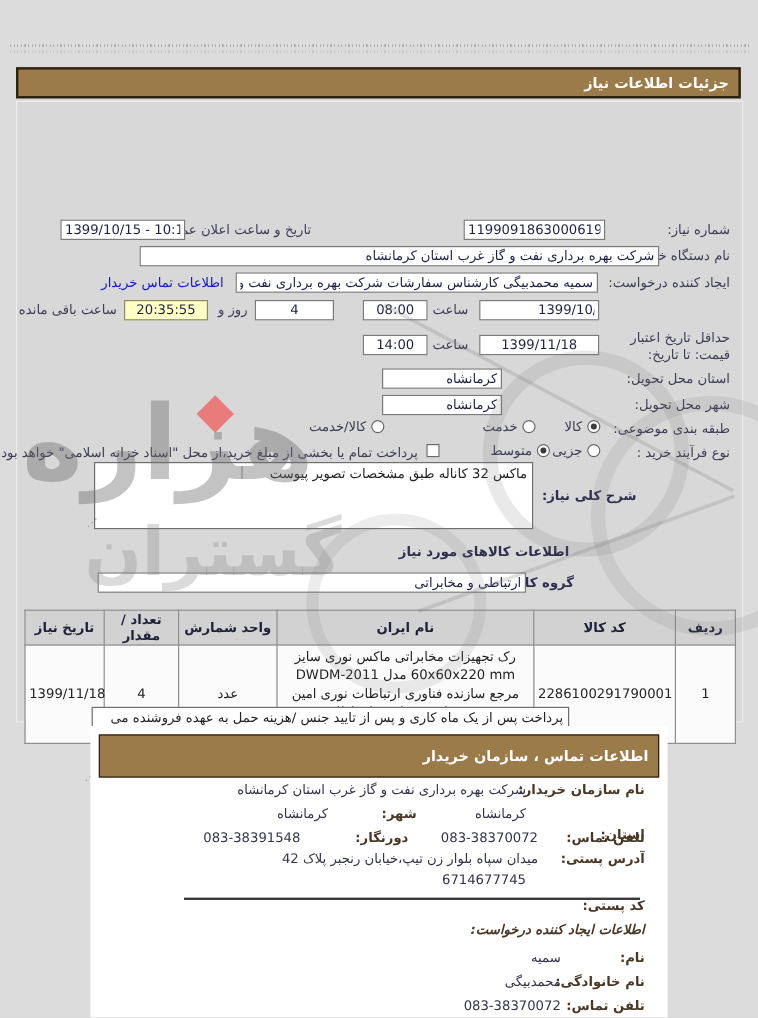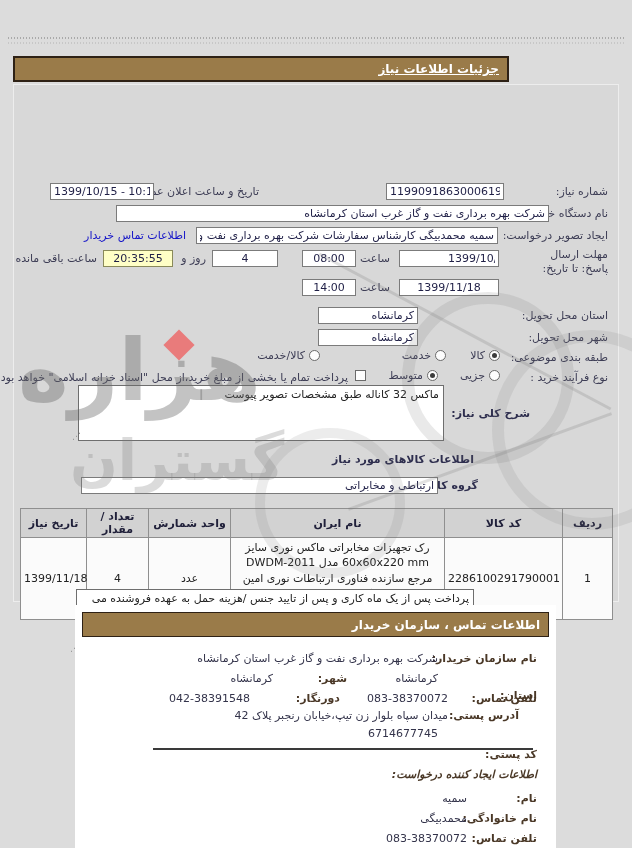--- a/index.html
+++ b/index.html
@@ -84,47 +84,47 @@
   .wm-text{font-weight:bold;color:rgba(105,105,105,0.40);white-space:nowrap;}
   .wm-ring{border-radius:50%;box-sizing:border-box;}
   .wm-diamond{transform:rotate(45deg);background:rgba(237,96,96,0.78);}
   .wm-line{background:rgba(120,120,120,0.22);}
 </style>
 </head>
 <body>
 
 <div class="abs dots"></div>
 
-<div class="abs titlebar" style="left:13px;top:56px;width:496px;height:26px;text-decoration:underline;">
+<div class="abs titlebar" style="left:13px;top:56px;width:604px;height:26px;">
   <span>جزئیات اطلاعات نیاز</span>
 </div>
 
 <div class="abs panel1">
 
   <span class="abs lbl" style="right:10px;top:100px;">شماره نیاز:</span>
   <input class="in ctr" dir="ltr" style="right: 114px; top: 98px; width: 118px;" value="1199091863000619">
   <span class="abs lbl" style="right:359px;top:100px;">تاریخ و ساعت اعلان عمومی:</span>
   <input class="in ctr" dir="ltr" style="right: 464px; top: 98px; width: 104px;" value="1399/10/15 - 10:12">
 
   <span class="abs lbl" style="right:10px;top:122px;">نام دستگاه خریدار:</span>
   <input class="in rt" style="right: 69px; top: 120px; width: 433px;" value="شرکت بهره برداری نفت و گاز غرب استان کرمانشاه">
 
-  <span class="abs lbl" style="right:10px;top:144px;">ایجاد تصویر درخواست:</span>
+  <span class="abs lbl" style="right:10px;top:144px;">ایجاد کننده درخواست:</span>
   <input class="in rt" style="right: 120px; top: 142px; width: 302px;" value="سمیه محمدبیگی کارشناس سفارشات شرکت بهره برداری نفت و گاز غرب ا">
   <a href="#" class="abs link" style="right:432px;top:144px;">اطلاعات تماس خریدار</a>
 
-  <div class="abs lblW" style="right:10px;top:163px;width:86px;">مهلت ارسال پاسخ: تا تاریخ:</div>
   <input class="in ctr" dir="ltr" style="right: 119px; top: 165px; width: 100px; padding-left: 48px;" value="1399/10/20">
   <span class="abs lbl" style="right:228px;top:167px;">ساعت</span>
   <input class="in ctr" dir="ltr" style="right: 262px; top: 165px; width: 54px;" value="08:00">
   <input class="in ctr" dir="ltr" style="right: 340px; top: 165px; width: 66px;" value="4">
   <span class="abs lbl" style="right:412px;top:167px;">روز و</span>
   <div class="abs hl" dir="ltr" style="right:445px;top:165px;width:70px;">20:35:55</div>
   <span class="abs lbl" style="right:521px;top:167px;">ساعت باقی مانده</span>
 
+  <div class="abs lblW" style="right:10px;top:190px;width:86px;">حداقل تاریخ اعتبار قیمت: تا تاریخ:</div>
   <input class="in ctr" dir="ltr" style="right: 119px; top: 194px; width: 100px;" value="1399/11/18">
   <span class="abs lbl" style="right:228px;top:196px;">ساعت</span>
   <input class="in ctr" dir="ltr" style="right: 262px; top: 194px; width: 54px;" value="14:00">
 
   <span class="abs lbl" style="right:10px;top:224px;">استان محل تحویل:</span>
   <input class="in rt" style="right: 200px; top: 222px; width: 100px;" value="کرمانشاه">
 
   <span class="abs lbl" style="right:10px;top:246px;">شهر محل تحویل:</span>
   <input class="in rt" style="right: 200px; top: 244px; width: 100px;" value="کرمانشاه">
 
@@ -140,21 +140,21 @@
   <div class="abs rgroup" style="right:298px;top:264px;">
     <span class="radio"></span>
     <span class="lbl">کالا/خدمت</span>
   </div>
 
   <span class="abs lbl" style="right:10px;top:286px;">نوع فرآیند خرید :</span>
   <div class="abs rgroup" style="right:118px;top:284px;">
     <span class="radio"></span>
     <span class="lbl">جزیی</span>
   </div>
-  <div class="abs rgroup" style="right:180px;top:284px;">
+  <div class="abs rgroup" style="right:160px;top:284px;">
     <span class="radio checked"></span>
     <span class="lbl">متوسط</span>
   </div>
   <span class="abs chk" style="right:252px;top:285px;"></span>
   <span class="abs lbl" style="right:270px;top:286px;">پرداخت تمام یا بخشی از مبلغ خرید،از محل "اسناد خزانه اسلامی" خواهد بود.</span>
 
   <span class="abs lblB" style="right:88px;top:322px;">شرح کلی نیاز:</span>
   <textarea class="ta" style="right: 174px; top: 300px; width: 366px; height: 56px;">ماکس 32 کاناله طبق مشخصات تصویر پیوست</textarea>
   <span class="corner" style="right:537px;top:347px;">⋱</span>
 
@@ -201,38 +201,38 @@
   <div class="abs" style="left:0;right:0;top:573px;display:flex;justify-content:center;gap:13px;">
     <button class="btn green" style="min-width:82px;">پاسخ به نیاز</button>
     <button class="btn green" style="min-width:143px;">مشاهده مدارک پیوستی (1)</button>
     <button class="btn green" style="min-width:42px;">چاپ</button>
     <button class="btn pink" style="min-width:52px;">بازگشت</button>
     <button class="btn pink" style="min-width:42px;">خروج</button>
   </div>
 </div>
 
 <div class="abs panel2">
-  <div class="abs titlebar" style="left:7px;right:7px;top:7px;height:25px;border-width:1px;">
+  <div class="abs titlebar" style="left:7px;right:7px;top:7px;height:36px;border-width:1px;">
     <span>اطلاعات تماس ، سازمان خریدار</span>
   </div>
 
   <span class="abs blab" style="right:19px;top:47px;">نام سازمان خریدار:</span>
   <span class="abs bval" style="right:118px;top:47px;">شرکت بهره برداری نفت و گاز غرب استان کرمانشاه</span>
 
   <span class="abs blab" style="right:19px;top:67px;margin-top:17px;">استان:</span>
   <span class="abs bval" style="right:118px;top:67px;">کرمانشاه</span>
   <span class="abs blab" style="right:209px;top:67px;">شهر:</span>
   <span class="abs bval" style="right:283px;top:67px;">کرمانشاه</span>
 
   <span class="abs blab" style="right:19px;top:87px;">تلفن تماس:</span>
   <span class="abs bval" style="right:108px;top:87px;">083-38370072</span>
   <span class="abs blab" style="right:216px;top:87px;">دورنگار:</span>
-  <span class="abs bval" style="right:306px;top:87px;">042-38391548</span>
-
-  <span class="abs blab" style="right:37px;top:104px;text-align:right;">آدرس پستی:</span>
+  <span class="abs bval" style="right:306px;top:87px;">083-38391548</span>
+
+  <span class="abs blab" style="right:19px;top:104px;text-align:right;">آدرس پستی:</span>
   <span class="abs bval" style="right:108px;top:104px;">میدان سپاه بلوار زن تیپ،خیابان رنجبر پلاک 42</span>
 
   <span class="abs blab" style="right:19px;top:122px;margin-top:21px;">کد پستی:</span>
   <span class="abs bval" style="right:118px;top:122px;">6714677745</span>
 
   <div class="abs bhr" style="right:23px;top:143px;width:380px;"></div>
 
   <span class="abs blab" style="right:19px;top:163px;font-style:italic;">اطلاعات ایجاد کننده درخواست:</span>
 
   <span class="abs blab" style="right:19px;top:187px;">نام:</span>

